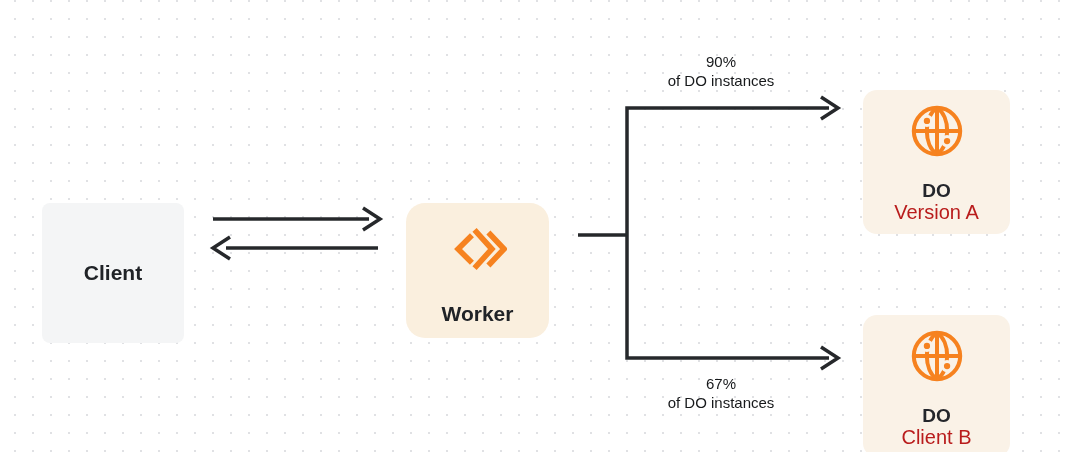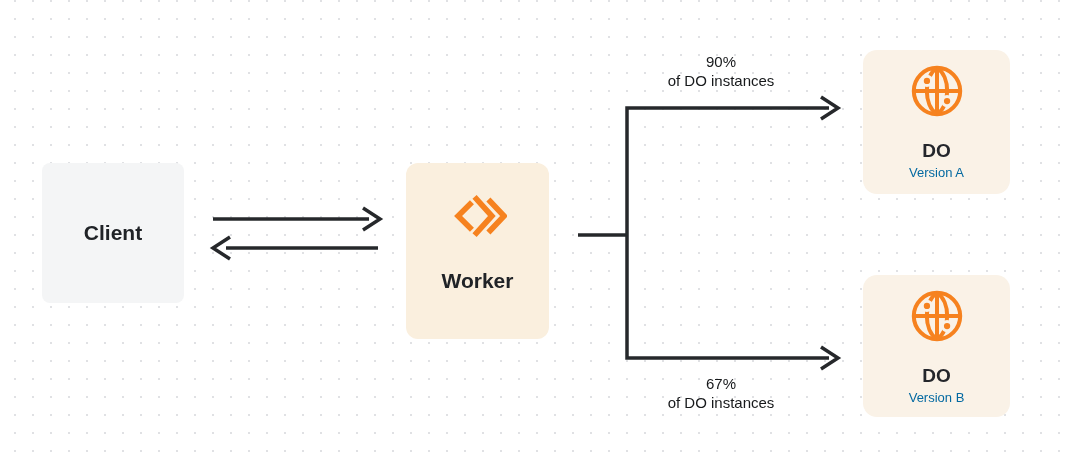--- a/index.html
+++ b/index.html
@@ -28,41 +28,42 @@
     stroke: #26282b;
     stroke-width: 3.5;
     stroke-linejoin: miter;
   }
 
   .node {
     position: absolute;
     display: flex;
     flex-direction: column;
     align-items: center;
+    margin-top: 40px;
   }
 
   .node-client {
     left: 42px; top: 163px;
     width: 142px; height: 140px;
     background: #f4f5f6;
     border-radius: 8px;
     justify-content: center;
   }
   .client-label {
     font-size: 21px;
     font-weight: 700;
     color: #202327;
   }
 
   .node-worker {
     left: 406px; top: 163px;
-    width: 143px; height: 176px;
+    width: 143px; height: 135px;
     background: #faefde;
-    border-radius: 12px;
-    padding-top: 27px;
+    border-radius: 19px;
+    padding-top: 20px;
   }
   .worker-label {
     margin-top: 26px;
     font-size: 21px;
     font-weight: 700;
     color: #202327;
     line-height: 26px;
   }
 
   .node-do {
@@ -75,23 +76,23 @@
   .node-do-b { left: 863px; top: 275px; height: 142px; }
 
   .do-title {
     margin-top: 21px;
     font-size: 19px;
     font-weight: 700;
     color: #24262b;
     line-height: 22px;
   }
   .do-subtitle {
-    font-size: 13px;
+    font-size: 20px;
     font-weight: 400;
-    color: #0369a1;
+    color: #b91c1c;
     line-height: 21px;
   }
 
   .edge-label {
     position: absolute;
     width: 220px;
     text-align: center;
     font-size: 15px;
     font-weight: 400;
     color: #17191b;
@@ -184,16 +185,16 @@
           <path d="M32 5.5 C16.5 15.5, 16.5 48.5, 32 58.5"></path>
           <path d="M32 5.5 C47.5 15.5, 47.5 48.5, 32 58.5"></path>
         </g>
         <circle cx="20.5" cy="20.5" r="7" fill="#faf2e7"></circle>
         <circle cx="43.5" cy="43.5" r="7" fill="#faf2e7"></circle>
         <circle cx="20.5" cy="20.5" r="3.6" fill="#f6821f"></circle>
         <circle cx="43.5" cy="43.5" r="3.6" fill="#f6821f"></circle>
       </svg>
     </span>
     <span class="do-title">DO</span>
-    <span class="do-subtitle">Version B</span>
+    <span class="do-subtitle">Client B</span>
   </div>
 
 </div>
 
 </body></html>

